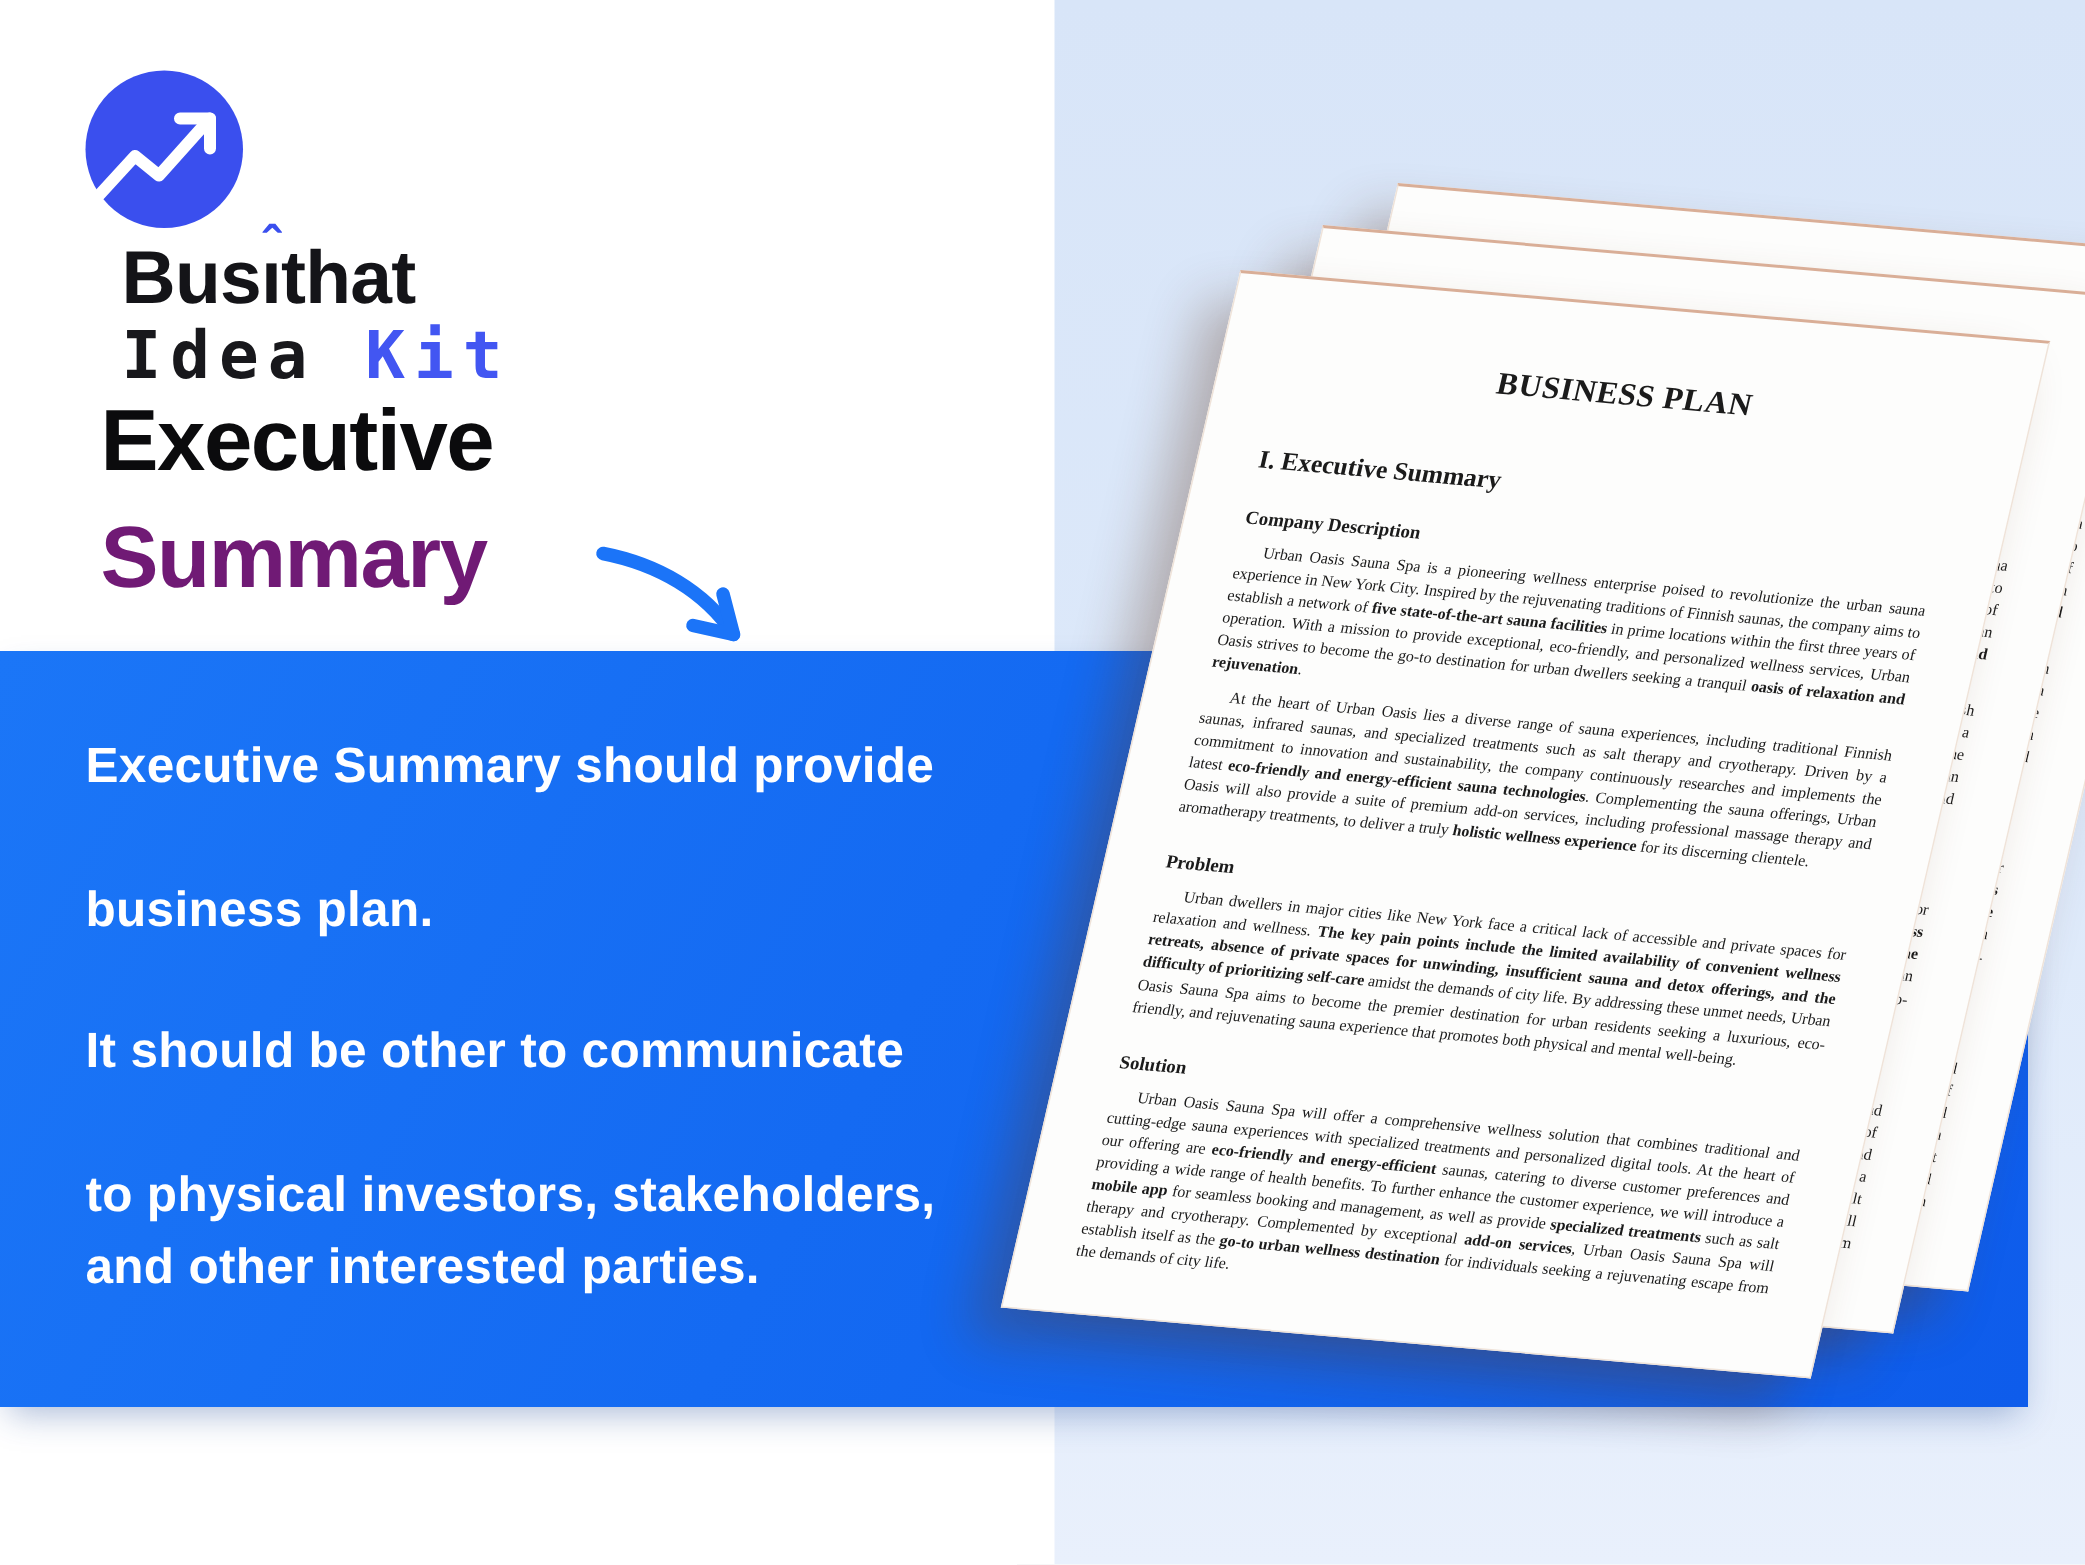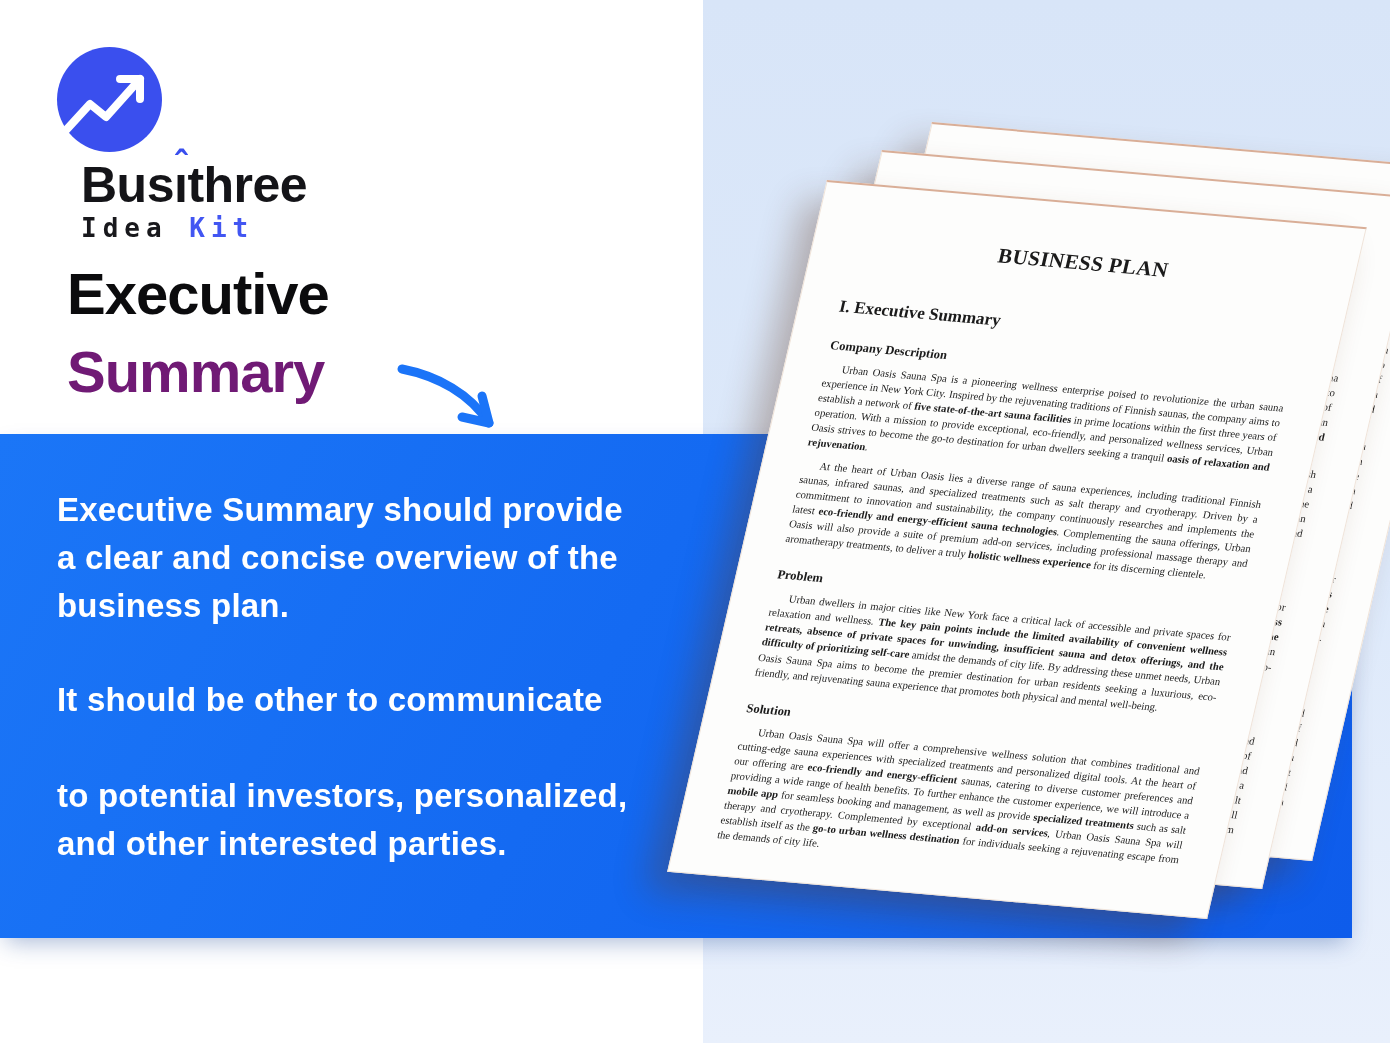--- a/index.html
+++ b/index.html
@@ -26,21 +26,21 @@
 
   
   .brand { position:absolute; left:57px; top:47px; display:flex;flex-direction:column; }
   .brand-icon { width:105px; height:105px; overflow:visible; }
   .brand-text { margin-left:24px; padding-top:8px; }
   .brand-line1 { font-size:50px; font-weight:800; color:#141418; letter-spacing:-.5px; line-height:1; }
   .i-wrap { position:relative; display:inline-block; }
   .accent { position:absolute; left:50%; transform:translateX(-50%); top:-0.40em;
             color:#3a4fee; font-size:.72em; font-weight:800; }
   .brand-line2 { margin-top:4px; font-family:"DejaVu Sans Mono", monospace;
-                 font-size:26px; font-weight:700; color:#18181c; letter-spacing:6px; line-height:1.1; }
+                 font-size:44px; font-weight:700; color:#18181c; letter-spacing:6px; line-height:1.1; }
   .kit { color:#4256f2; }
 
   
   .hero { position:absolute; left:55px; top:243px; margin:12px;
           font-size:58px; line-height:78px; font-weight:800; letter-spacing:-1px; color:#0b0b0d; }
   .hero .line { display:block; }
   .hero .blue { color:#701a75; }
 
   .curve-arrow { position:absolute; left:390px; top:356px; overflow:visible; }
 
@@ -67,42 +67,42 @@
 <body>
 
 <div class="canvas">
 
   <div class="panel-right"></div>
 
   <div class="blue-band">
     <div class="band-text">
       <p class="band-par">
         <span>Executive Summary should provide</span><br>
-        <span>a clear and concise overview of the</span><br>
+        <br>
         <span>business plan.</span>
       </p>
       <p class="band-par">
         <span>It should be other to communicate</span><br>
         <br>
-        <span>to potential investors, personalized,</span><br>
+        <span>to physical investors, stakeholders,</span><br>
         <span>and other interested parties.</span>
       </p>
     </div>
   </div>
 
   <header class="brand">
     <svg class="brand-icon" viewBox="0 0 105 105" xmlns="http://www.w3.org/2000/svg">
       <circle cx="52.5" cy="52.5" r="52.5" fill="#3a4fee"></circle>
       <g stroke="#ffffff" stroke-width="8" fill="none" stroke-linecap="round" stroke-linejoin="round">
         <polyline points="0,93 33,57 49,70 83,32"></polyline>
         <polyline points="63,32 83,32 83,52"></polyline>
       </g>
     </svg>
     <div class="brand-text">
-      <div class="brand-line1"><span>Bus</span><span class="i-wrap"><span>ı</span><span class="accent">ˆ</span></span><span>three</span></div>
+      <div class="brand-line1"><span>Bus</span><span class="i-wrap"><span>ı</span><span class="accent">ˆ</span></span><span>that</span></div>
       <div class="brand-line2"><span>Idea</span><span> </span><span class="kit">Kit</span></div>
     </div>
   </header>
 
   <h1 class="hero">
     <span class="line">Executive</span>
     <span class="line blue">Summary</span>
   </h1>
 
   <svg class="curve-arrow" width="120" height="85" viewBox="0 0 120 85" xmlns="http://www.w3.org/2000/svg">

